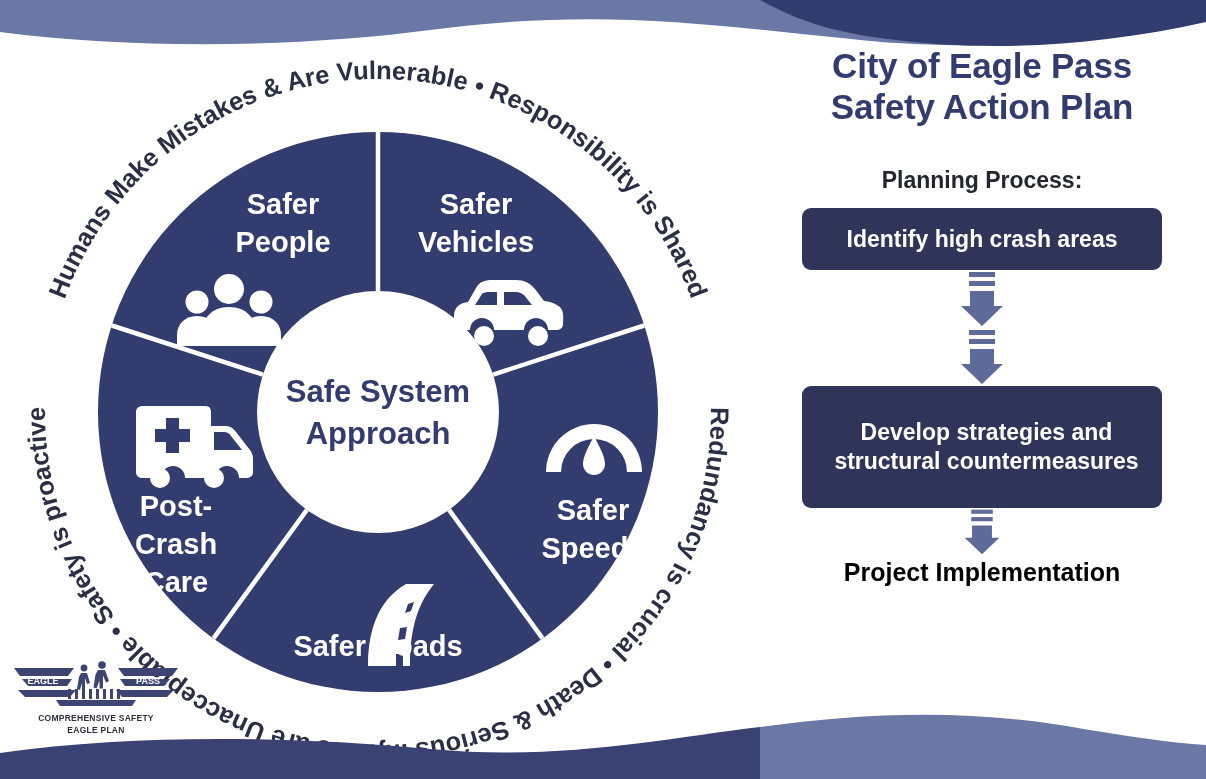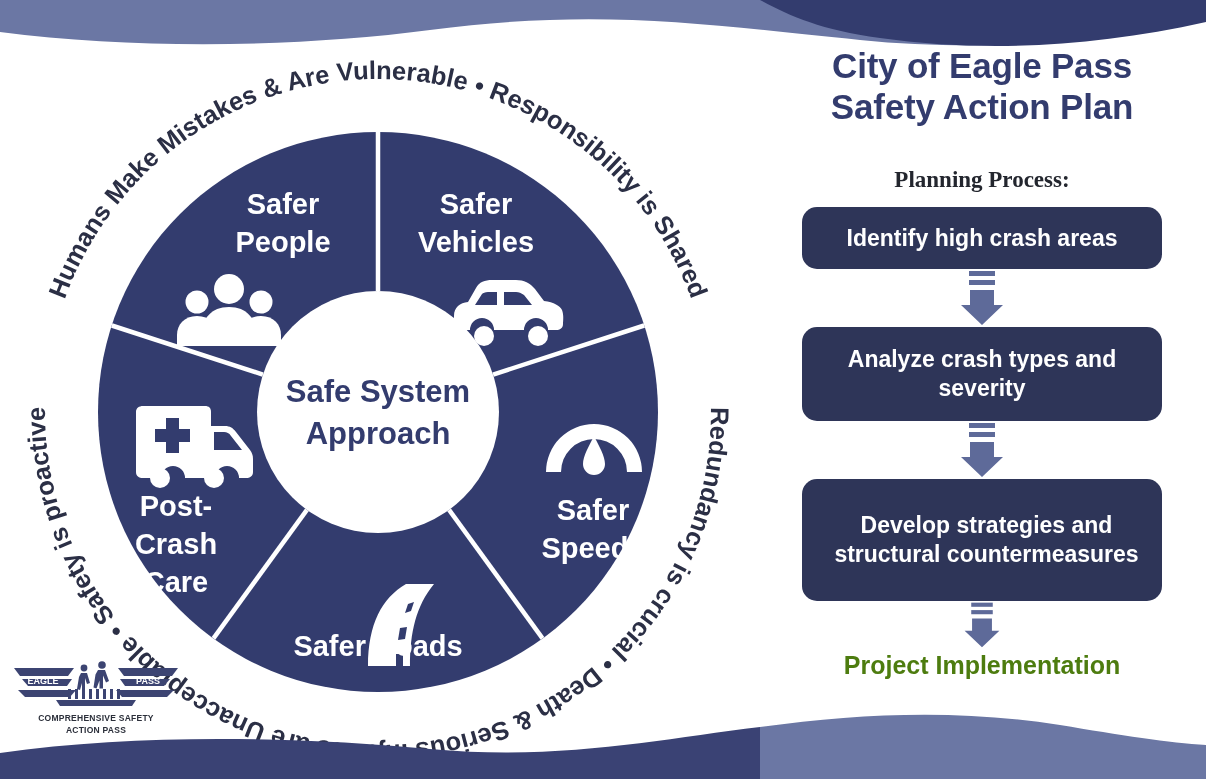--- a/index.html
+++ b/index.html
@@ -37,45 +37,44 @@
     letter-spacing:-0.2px;
     margin:10px;
     white-space:pre-line;
   }
   .sub-title{
     color:#23262e;
     font-size:23px;
     font-weight:bold;
     text-align:center;
     margin:30px 0 0 0;
-    font-family:Liberation Serif, serif;
   }
   .flow{
     margin-top:14px;
     width:360px;
     display:flex;flex-direction:column;align-items:center;
   }
   .flow-box{
     width:360px;
     box-sizing:border-box;
     background:#2e3558;
-    border-radius:15px;
+    border-radius:9px;
     color:#ffffff;
     font-size:23px;
     font-weight:bold;
     line-height:1.26;
     text-align:center;
     padding:14px 14px;
     display:flex;align-items:center;justify-content:center;
   }
   .flow-box.h1{min-height:62px;}
   .flow-box.h2{min-height:94px;}
   .flow-box.h3{min-height:122px;padding-left:23px;}
   .flow-final{
-    color:#4d7c0f;
+    color:#000000;
     font-size:25px;
     font-weight:bold;
     text-align:center;
     margin-top:2px;
   }
   .arrow{
     width:52px;height:58px;
     display:block;
   }
   .arrow.small{height:48px;}
@@ -241,41 +240,40 @@
         <rect x="63" y="29" width="3" height="10"></rect>
         <rect x="70" y="29" width="3" height="10"></rect>
         <rect x="77" y="29" width="3" height="10"></rect>
         <rect x="84" y="29" width="3" height="10"></rect>
         <rect x="91" y="29" width="3" height="10"></rect>
         <rect x="98" y="29" width="3" height="10"></rect>
         <rect x="105" y="29" width="3" height="10"></rect>
       </g>
     </svg>
     <div class="logo-text">COMPREHENSIVE SAFETY
-ACTION PASS</div>
+EAGLE PLAN</div>
   </div>
 
   <div class="right-col">
     <h1 class="main-title">City of Eagle Pass
 Safety Action Plan</h1>
     <div class="sub-title">Planning Process:</div>
 
     <div class="flow">
 
       <div class="flow-box h1">Identify high crash areas</div>
 
       <svg class="arrow" viewBox="0 0 52 58">
         <g fill="#5e6a99">
           <rect x="13" y="2" width="26" height="5"></rect>
           <rect x="13" y="11" width="26" height="5"></rect>
           <path d="M14,21 l24,0 l0,15 l9,0 l-21,20 l-21,-20 l9,0 Z"></path>
         </g>
       </svg>
 
-      <div class="flow-box h2">Analyze crash types and severity</div>
 
       <svg class="arrow" viewBox="0 0 52 58">
         <g fill="#5e6a99">
           <rect x="13" y="2" width="26" height="5"></rect>
           <rect x="13" y="11" width="26" height="5"></rect>
           <path d="M14,21 l24,0 l0,15 l9,0 l-21,20 l-21,-20 l9,0 Z"></path>
         </g>
       </svg>
 
       <div class="flow-box h3">Develop strategies and structural countermeasures</div>

